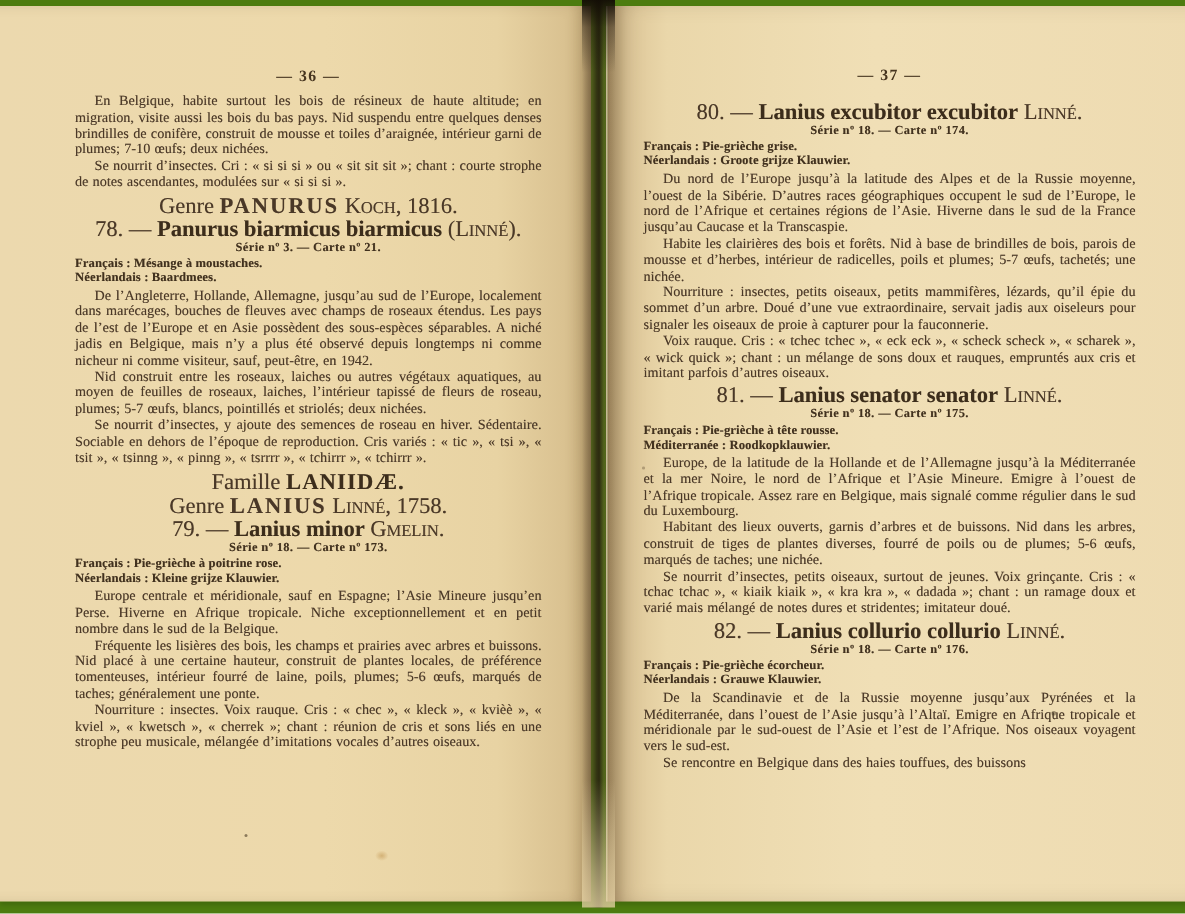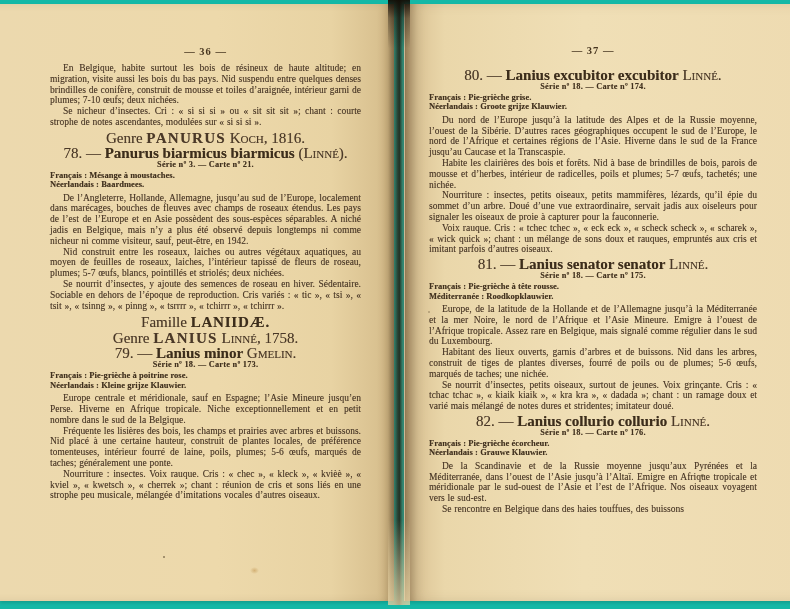--- a/index.html
+++ b/index.html
@@ -2,21 +2,21 @@
 <html lang="fr"><head>
 <meta charset="utf-8">
 <style>
   html,body{
     margin:0; padding:0;
     width:790px; height:609px;
     overflow:hidden;
     background:#ffffff;
     font-family:"Liberation Serif","DejaVu Serif",serif;
   }
-  .canvas{position:relative; width:790px; height:609px; background:#14b8a6;}
+  .canvas{position:relative; width:790px; height:609px; background:#4d7c0f;}
 
   
   .page{
     position:absolute; top:4px; height:597px;
     box-sizing:border-box;
     color:#4a3827;
     box-shadow:0 2px 3px rgba(0,0,0,.14);
   }
   .page-left{
     left:0; width:394px;
@@ -101,21 +101,21 @@
 </style>
 </head>
 <body>
 
 <div class="canvas">
 
   <div class="page page-left">
     <div class="pageno">— 36 —</div>
     <div class="content">
         <p class="para">En Belgique, habite surtout les bois de résineux de haute altitude; en migration, visite aussi les bois du bas pays. Nid suspendu entre quelques denses brindilles de conifère, construit de mousse et toiles d’araignée, intérieur garni de plumes; 7-10 œufs; deux nichées.</p>
-        <p class="para">Se nicheur d’insectes. Cri : « si si si » ou « sit sit sit »; chant : courte strophe de notes ascendantes, modulées sur « si si si ».</p>
+        <p class="para">Se nourrit d’insectes. Cri : « si si si » ou « sit sit sit »; chant : courte strophe de notes ascendantes, modulées sur « si si si ».</p>
         <p class="h-genus"><span class="h-pre">Genre </span><span class="h-name">PANURUS</span><span class="h-post"> Koch, 1816.</span></p>
         <p class="h-species"><span class="h-pre">78. — </span><span class="h-name">Panurus biarmicus biarmicus</span><span class="h-post"> (Linné).</span></p>
         <p class="h-serie">Série nº 3. — Carte nº 21.</p>
         <p class="lang">Français : Mésange à moustaches.</p>
         <p class="lang">Néerlandais : Baardmees.</p>
         <p class="para">De l’Angleterre, Hollande, Allemagne, jusqu’au sud de l’Europe, localement dans marécages, bouches de fleuves avec champs de roseaux étendus. Les pays de l’est de l’Europe et en Asie possèdent des sous-espèces séparables. A niché jadis en Belgique, mais n’y a plus été observé depuis longtemps ni comme nicheur ni comme visiteur, sauf, peut-être, en 1942.</p>
         <p class="para">Nid construit entre les roseaux, laiches ou autres végétaux aquatiques, au moyen de feuilles de roseaux, laiches, l’intérieur tapissé de fleurs de roseau, plumes; 5-7 œufs, blancs, pointillés et striolés; deux nichées.</p>
         <p class="para">Se nourrit d’insectes, y ajoute des semences de roseau en hiver. Sédentaire. Sociable en dehors de l’époque de reproduction. Cris variés : « tic », « tsi », « tsit », « tsinng », « pinng », « tsrrrr », « tchirrr », « tchirrr ».</p>
         <p class="h-family"><span class="h-pre">Famille </span><span class="h-name">LANIIDÆ.</span></p>
         <p class="h-genus"><span class="h-pre">Genre </span><span class="h-name">LANIUS</span><span class="h-post"> Linné, 1758.</span></p>

